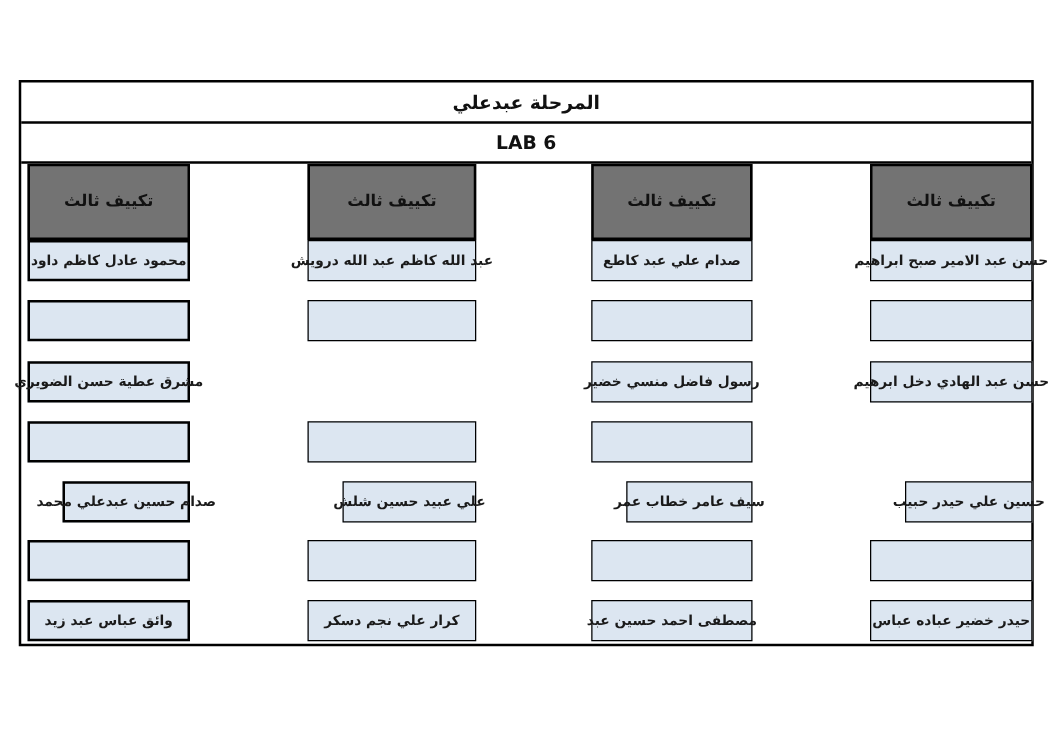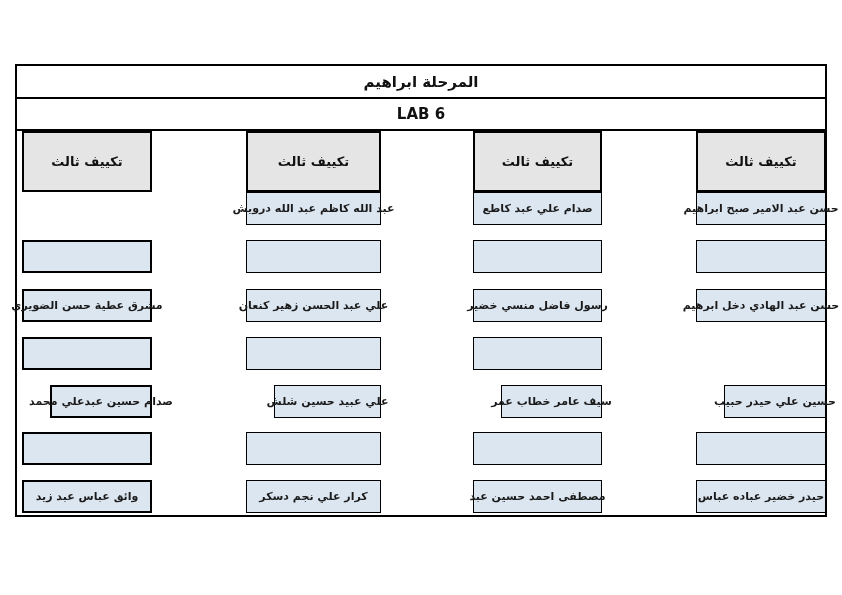--- a/index.html
+++ b/index.html
@@ -59,21 +59,21 @@
   .col-2 { left: 229px; width: 135px; }
   .col-3 { left: 456px; width: 129px; }
   .col-4 { left: 679px; width: 130px; }
 
   .header-box {
     position: absolute;
     top: 0; left: 0; right: 0;
     height: 61px;
     box-sizing: border-box;
     border: 2px solid #000000;
-    background: #e5e5e5;
+    background: #737373;
     display: flex;
     align-items: center;
     justify-content: center;
     font-weight: bold;
     font-size: 13px;
     color: #111111;
   }
   .cell {
     position: absolute;
     left: 0; right: 0;
@@ -102,30 +102,33 @@
     white-space: nowrap;
     padding: 0 3px;
   }
 </style>
 </head>
 <body>
 
 <div class="page">
   <div class="table-frame">
     <div class="title-row">
-      <span dir="rtl">المرحلة ابراهيم</span>
+      <span dir="rtl">المرحلة عبدعلي</span>
     </div>
     <div class="subtitle-row">
       <span>LAB 6</span>
     </div>
     <div class="columns-area">
         <div class="column col-1">
     <div class="header-box">
       <span dir="rtl">تكييف ثالث</span>
     </div>
+  <div class="cell slot-0 name-cell">
+            <span dir="rtl">محمود عادل كاظم داود</span>
+          </div>
           <div class="cell slot-1 empty-cell"></div>
           <div class="cell slot-2 name-cell">
             <span dir="rtl">مشرق عطية حسن الضويري</span>
           </div>
           <div class="cell slot-3 empty-cell"></div>
           <div class="cell slot-4 name-cell">
             <span dir="rtl">صدام حسين عبدعلي محمد</span>
           </div>
           <div class="cell slot-5 empty-cell"></div>
           <div class="cell slot-6 name-cell">
@@ -133,23 +136,20 @@
           </div>
         </div>
         <div class="column col-2">
     <div class="header-box">
       <span dir="rtl">تكييف ثالث</span>
     </div>
   <div class="cell slot-0 name-cell">
             <span dir="rtl">عبد الله كاظم عبد الله درويش</span>
           </div>
           <div class="cell slot-1 empty-cell"></div>
-          <div class="cell slot-2 name-cell">
-            <span dir="rtl">علي عبد الحسن زهير كنعان</span>
-          </div>
           <div class="cell slot-3 empty-cell"></div>
           <div class="cell slot-4 name-cell">
             <span dir="rtl">علي عبيد حسين شلش</span>
           </div>
           <div class="cell slot-5 empty-cell"></div>
           <div class="cell slot-6 name-cell">
             <span dir="rtl">كرار علي نجم دسكر</span>
           </div>
         </div>
         <div class="column col-3">

